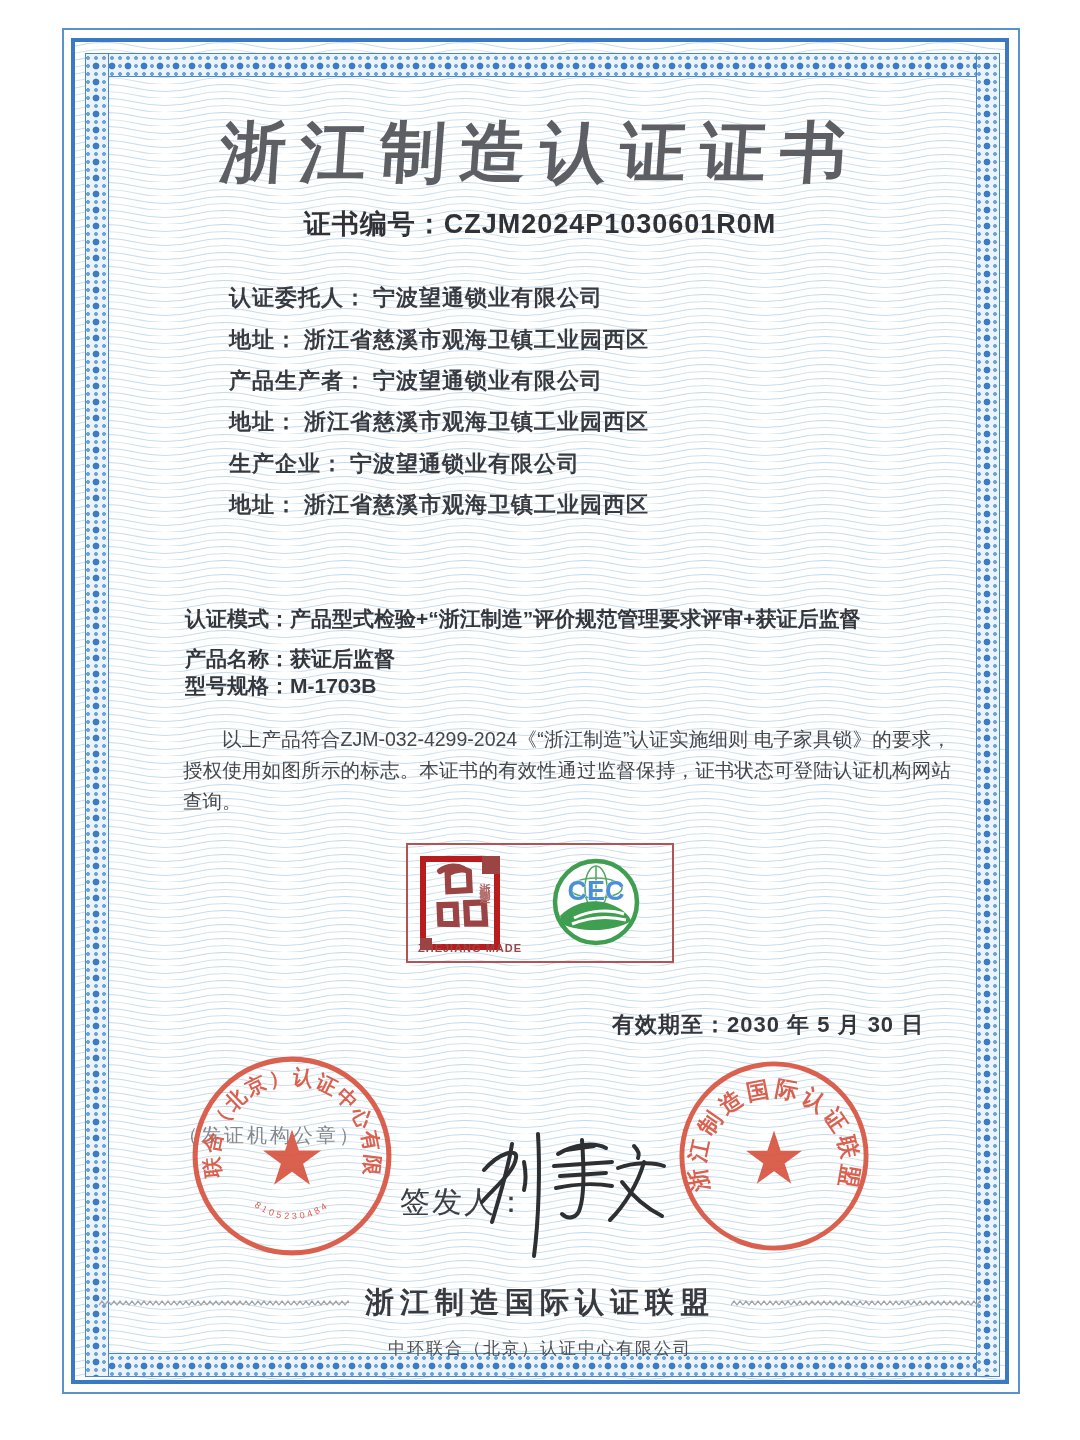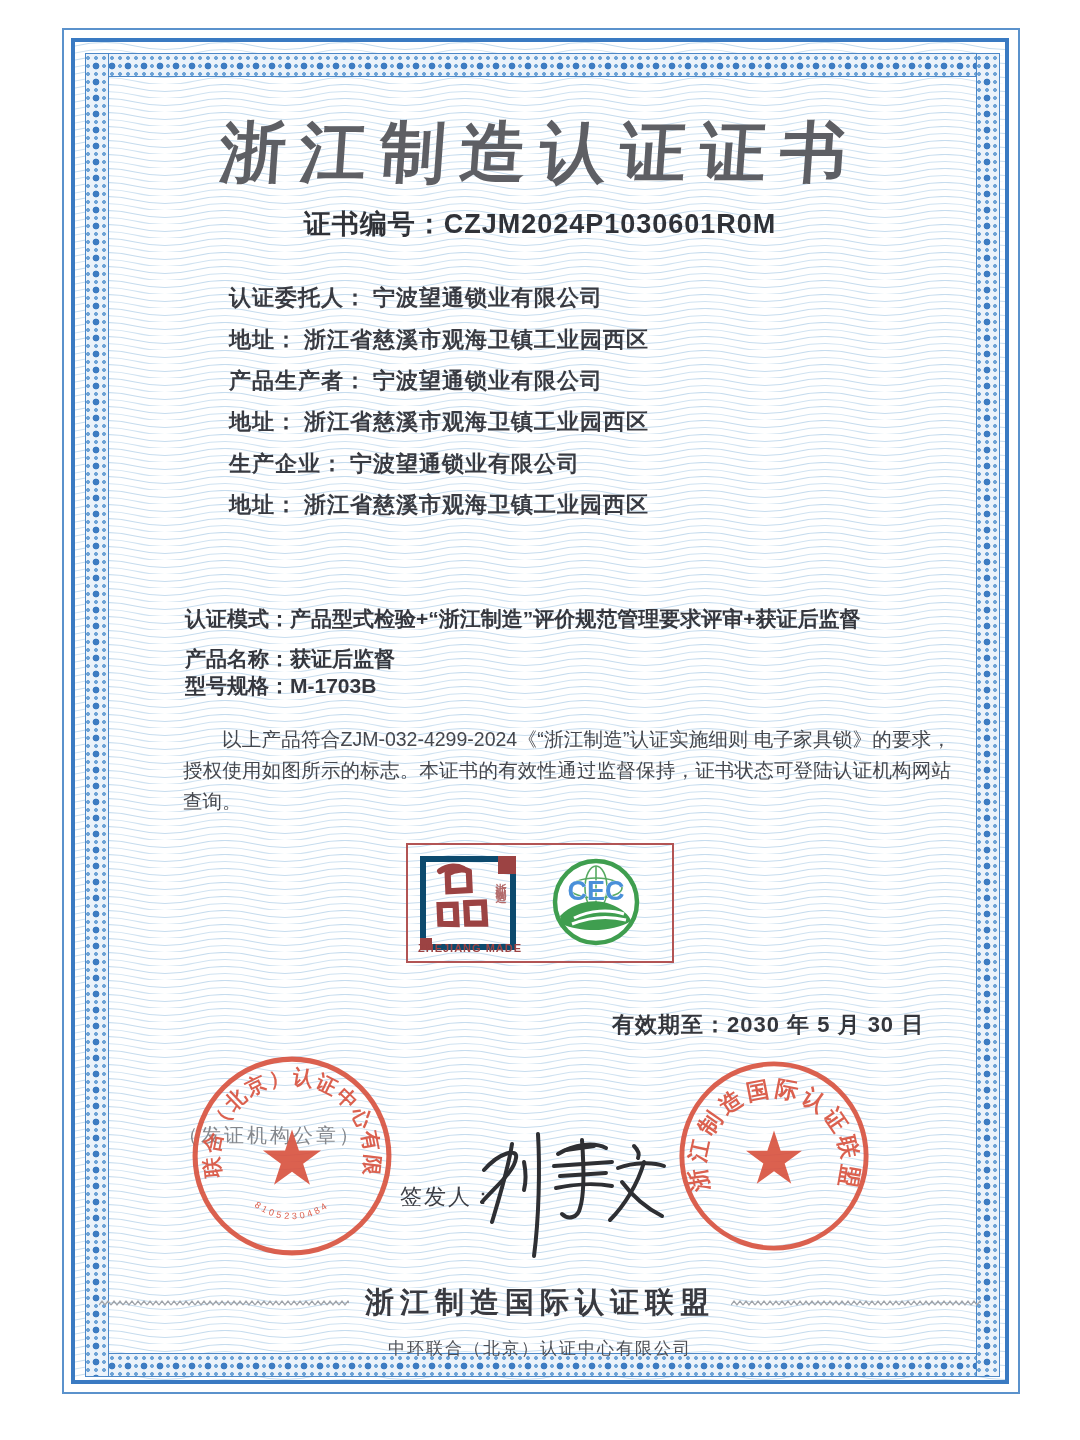--- a/index.html
+++ b/index.html
@@ -37,31 +37,31 @@
   .std{position:absolute;left:185px;font-size:21px;font-weight:bold;color:#35373e;
     white-space:nowrap;}
   .statement{position:absolute;left:183px;top:712px;width:768px;
     font-family:Liberation Sans, sans-serif;
     font-size:19.5px;line-height:31px;color:#45474d;text-indent:2em;text-align:justify;margin-top:12px;}
   .dates{font-size:22px;font-weight:bold;color:#34363c;letter-spacing:1px;}
   #issue-date{position:absolute;left:185px;top:1010px;}
   #expiry-date{position:absolute;left:612px;top:1010px;}
   .seal-note{position:absolute;left:178px;top:1122px;font-size:20px;color:#85888d;
     letter-spacing:3px;}
-  .signer{position:absolute;left:400px;top:1182px;font-size:22px;color:#3d3f46;
+  .signer{position:absolute;left:400px;top:1182px;font-size:30px;color:#3d3f46;
     letter-spacing:2px;text-align:right;}
   .signature{position:absolute;left:466px;top:1106px;width:220px;height:156px;}
   .stamp{position:absolute;opacity:.9;}
   #stamp-left{left:190px;top:1054px;width:204px;height:204px;}
   #stamp-right{left:676px;top:1058px;width:196px;height:196px;}
   
   .logo-box{position:absolute;left:406px;top:843px;width:264px;height:116px;
     border:2px solid #b25454;}
-  .zj-logo{position:absolute;left:12px;top:11px;width:96px;height:94px;
-    border:6px solid #0c4a6e;box-sizing:border-box;}
+  .zj-logo{position:absolute;left:12px;top:11px;width:80px;height:94px;
+    border:6px solid #b91c1c;box-sizing:border-box;}
   .zj-corner-tr{position:absolute;right:-6px;top:-6px;width:18px;height:18px;background:#9c4343;}
   .zj-corner-bl{position:absolute;left:-6px;bottom:-6px;width:12px;height:12px;background:#9c4343;}
   .zj-mark{position:absolute;left:6px;top:0px;width:62px;height:76px;}
   .zj-side{position:absolute;right:2px;top:12px;writing-mode:vertical-rl;
     font-size:11px;color:#b26a6a;letter-spacing:3px;font-weight:bold;}
   .zj-caption{position:absolute;left:-8px;right:-8px;bottom:-10px;text-align:center;
     background:transparent;font-size:11px;font-weight:bold;color:#9c4343;letter-spacing:1px;
     white-space:nowrap;}
   .cec-logo{position:absolute;left:144px;top:13px;width:88px;height:88px;}
   

